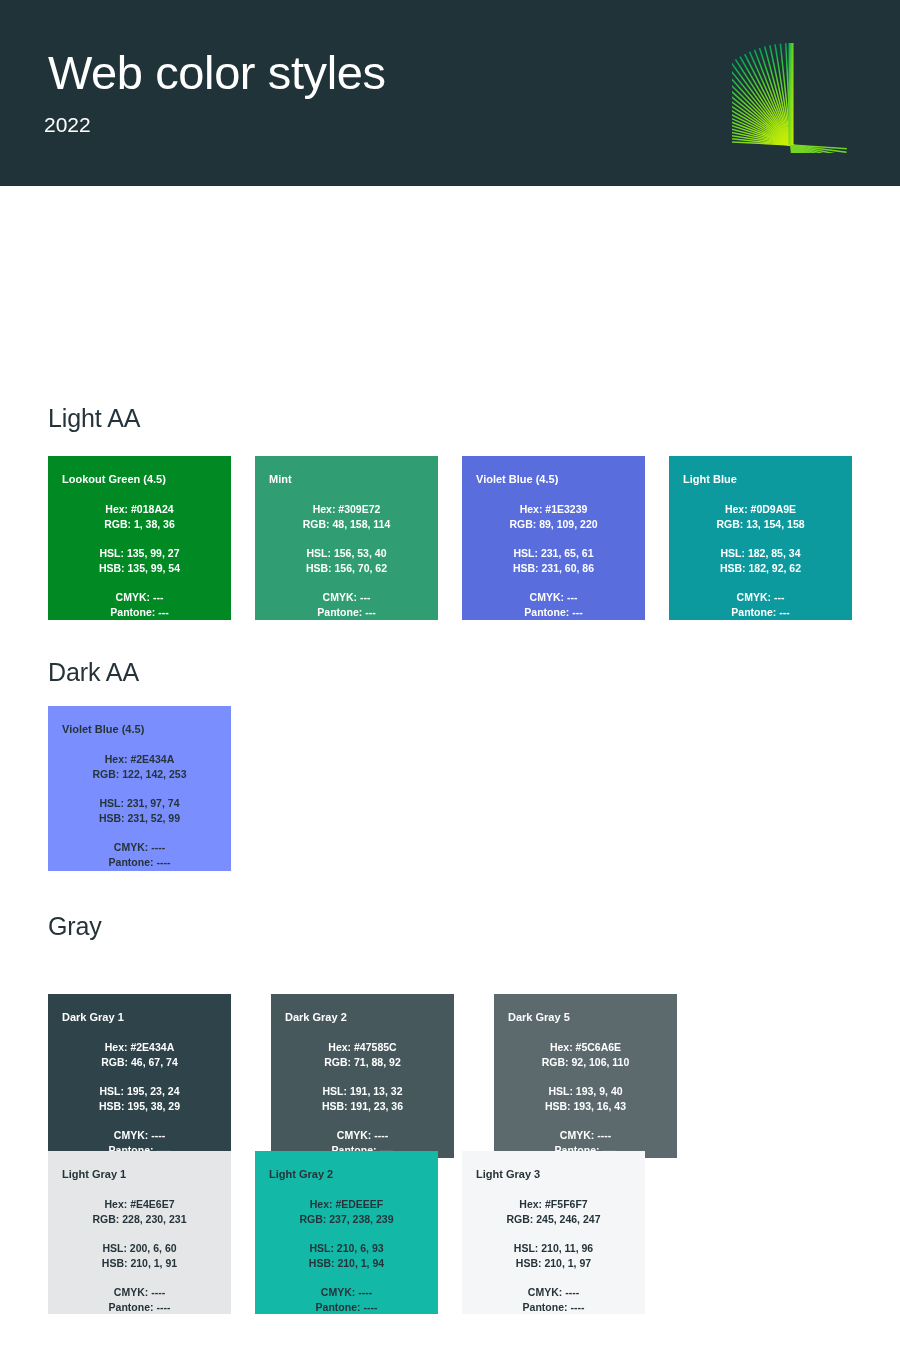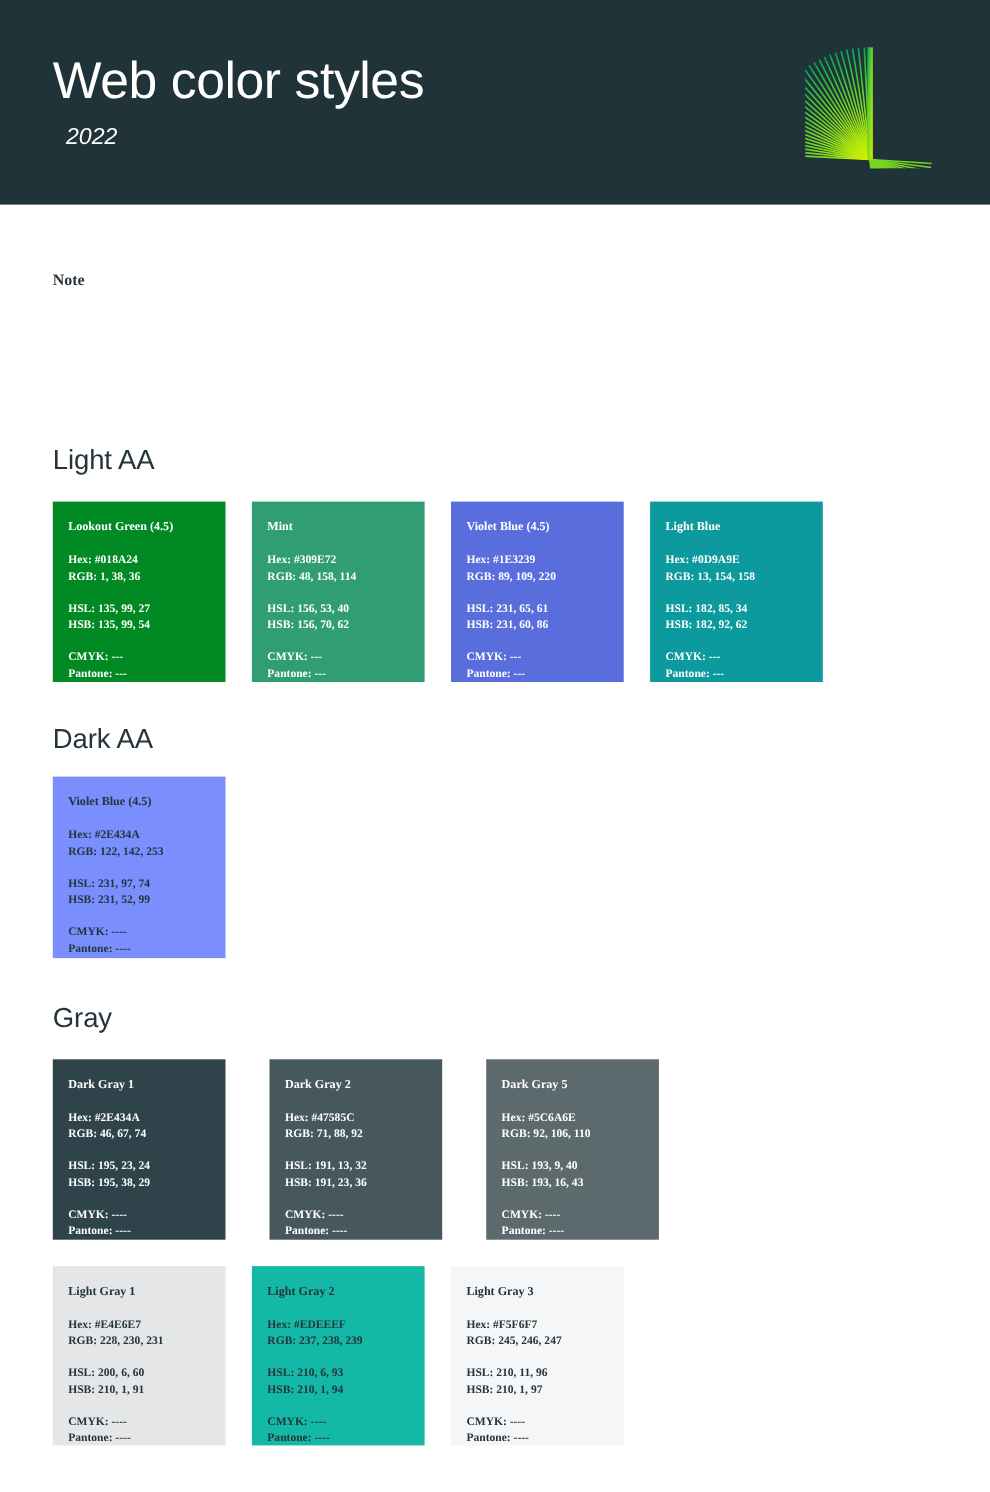--- a/index.html
+++ b/index.html
@@ -28,27 +28,26 @@
     top: 45px;
     font-size: 47px;
     line-height: 56px;
     font-weight: 300;
     color: #ffffff;
     letter-spacing: -0.4px;
     white-space: nowrap;
   }
   .header-year {
     position: absolute;
-    left: 60px;
+    left: 44px;
     top: 112px;
     font-size: 21px;
     line-height: 26px;
     font-weight: 400;
     color: #ffffff;
-    font-style: italic;
   }
   .logo {
     position: absolute;
     right: 48px;
     top: 33px;
     width: 120px;
     height: 120px;
   }
 
   
@@ -84,35 +83,35 @@
   }
   .swatch-row {
     position: absolute;
     left: 48px;
     display: flex;
     gap: 24px;
   }
 
   
   .swatch {
-    width: 157px;
+    width: 183px;
     box-sizing: border-box;
     padding: 16px 14px 18px 14px;
     font-size: 10.5px;
     line-height: 15.5px;
     font-weight: bold;
-    font-family: Liberation Serif, serif;
   }
   .swatch-name {
     font-size: 11px;
     font-weight: bold;
     margin-bottom: 14px;
   }
   .swatch-group {
     margin-bottom: 13px;
+    text-align: center;
   }
   .swatch-group:last-child {
     margin-bottom: 0;
   }
   .swatch-line {
     white-space: nowrap;
   }
 </style>
 </head>
 <body>
@@ -193,21 +192,20 @@
           <line x1="59" y1="112" x2="66.30946676432289" y2="167.52091223693338"></line>
           <line x1="59" y1="112" x2="62.66257523688801" y2="167.8800997013618"></line>
           <line x1="59" y1="112" x2="59" y2="168"></line>
         </g>
       <rect x="56.5" y="10" width="5" height="102" fill="url(#g1)"></rect>
     </svg>
   </div>
 </div>
 
 <div class="note">
-  <div class="note-title">Note</div>
 </div>
 
 <div id="sections-root">
     <div class="section-heading" style="top: 404px;">Light AA</div>
     <div class="swatch-row" style="top: 456px;">
       <div class="swatch" style="background: rgb(1, 138, 36); color: rgb(255, 255, 255); height: 164px;">
         <div class="swatch-name">Lookout Green (4.5)</div>
         <div class="swatch-group">
           <div class="swatch-line">Hex: #018A24</div>
           <div class="swatch-line">RGB: 1, 38, 36</div>
@@ -279,21 +277,21 @@
           <div class="swatch-line">HSL: 231, 97, 74</div>
           <div class="swatch-line">HSB: 231, 52, 99</div>
         </div>
         <div class="swatch-group">
           <div class="swatch-line">CMYK: ----</div>
           <div class="swatch-line">Pantone: ----</div>
         </div>
       </div>
     </div>
     <div class="section-heading" style="top: 912px;">Gray</div>
-    <div class="swatch-row" style="top: 963px; gap: 40px;">
+    <div class="swatch-row" style="top: 994px; gap: 40px;">
       <div class="swatch" style="background: rgb(46, 67, 74); color: rgb(255, 255, 255); height: 164px;">
         <div class="swatch-name">Dark Gray 1</div>
         <div class="swatch-group">
           <div class="swatch-line">Hex: #2E434A</div>
           <div class="swatch-line">RGB: 46, 67, 74</div>
         </div>
         <div class="swatch-group">
           <div class="swatch-line">HSL: 195, 23, 24</div>
           <div class="swatch-line">HSB: 195, 38, 29</div>
         </div>

